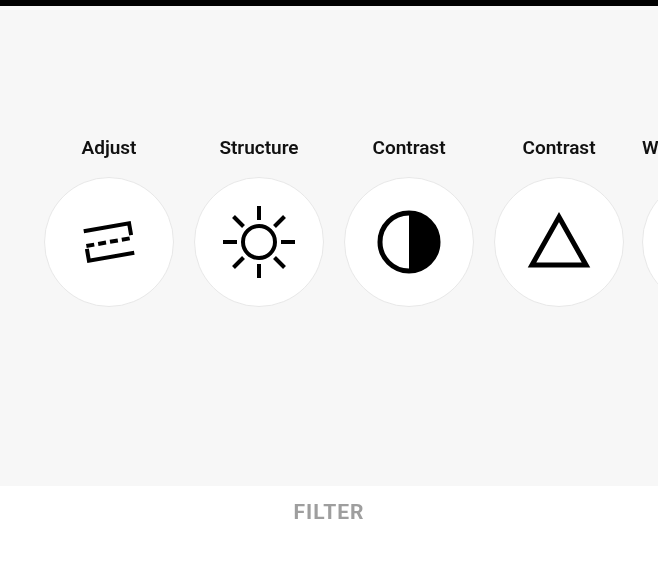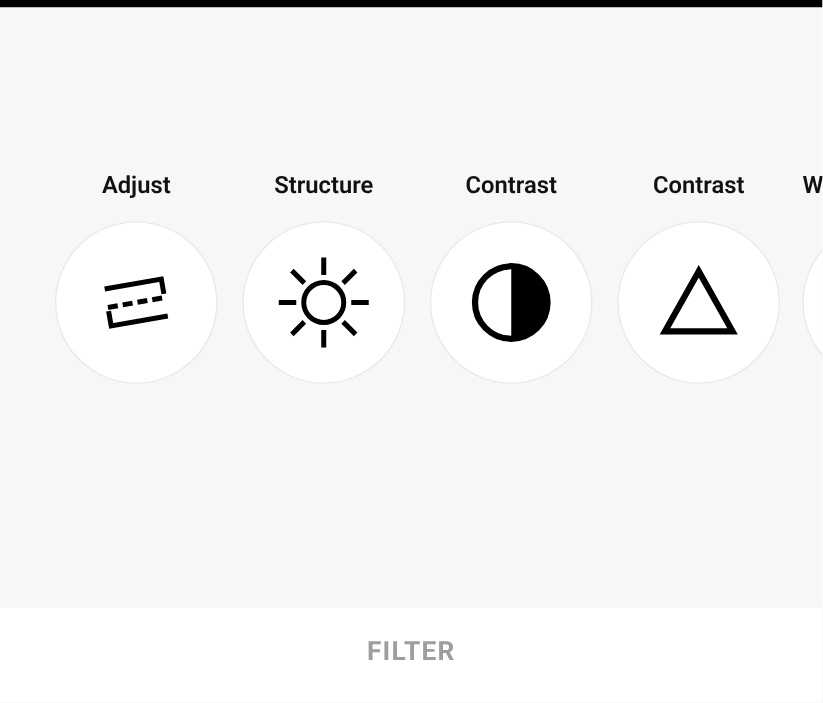--- a/index.html
+++ b/index.html
@@ -64,21 +64,21 @@
       align-items: flex-start;
     }
     .tool-item.partial .tool-label {
       padding-left: 8px;
     }
     .tool-item.partial .tool-circle {
       margin-left: 8px;
     }
     .bottom-tabs {
       position: absolute;
-      bottom: 8px;
+      bottom: 18px;
       left: 0;
       width: 100%;
       height: 64px;
       display: flex;
       flex-direction: row;
     }
     .tab {
       flex: 1;
       display: flex;
       align-items: center;

